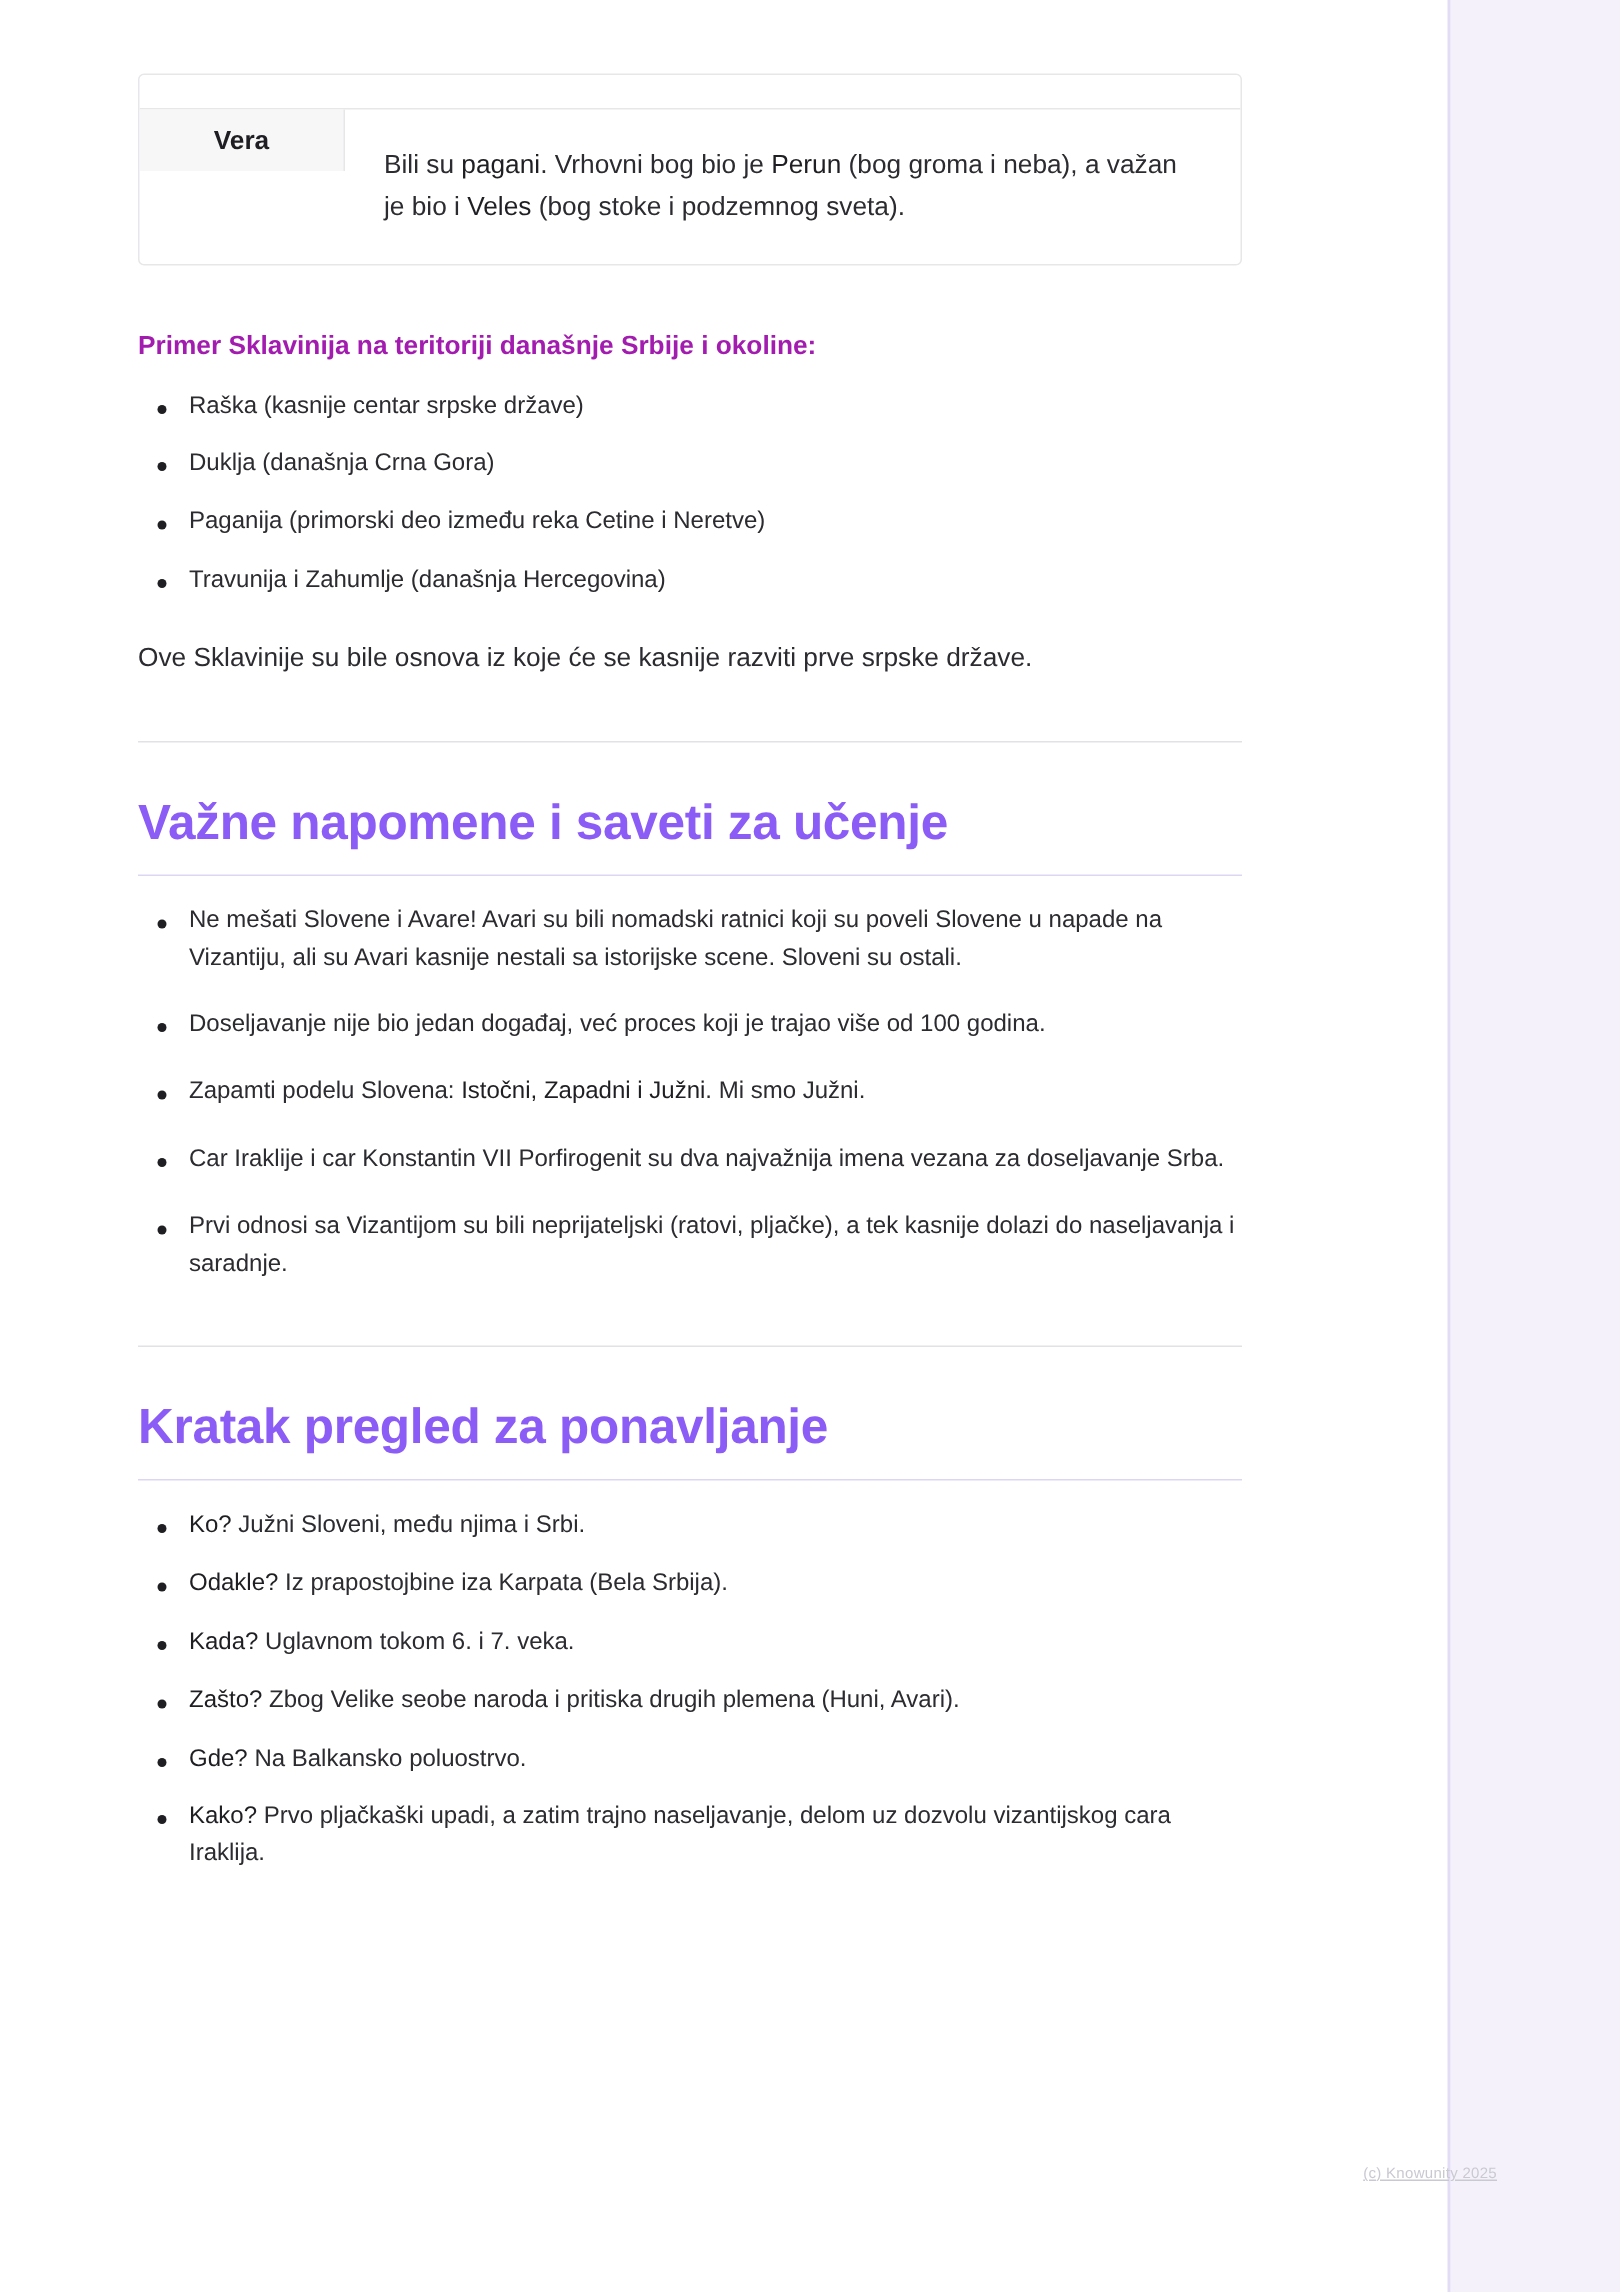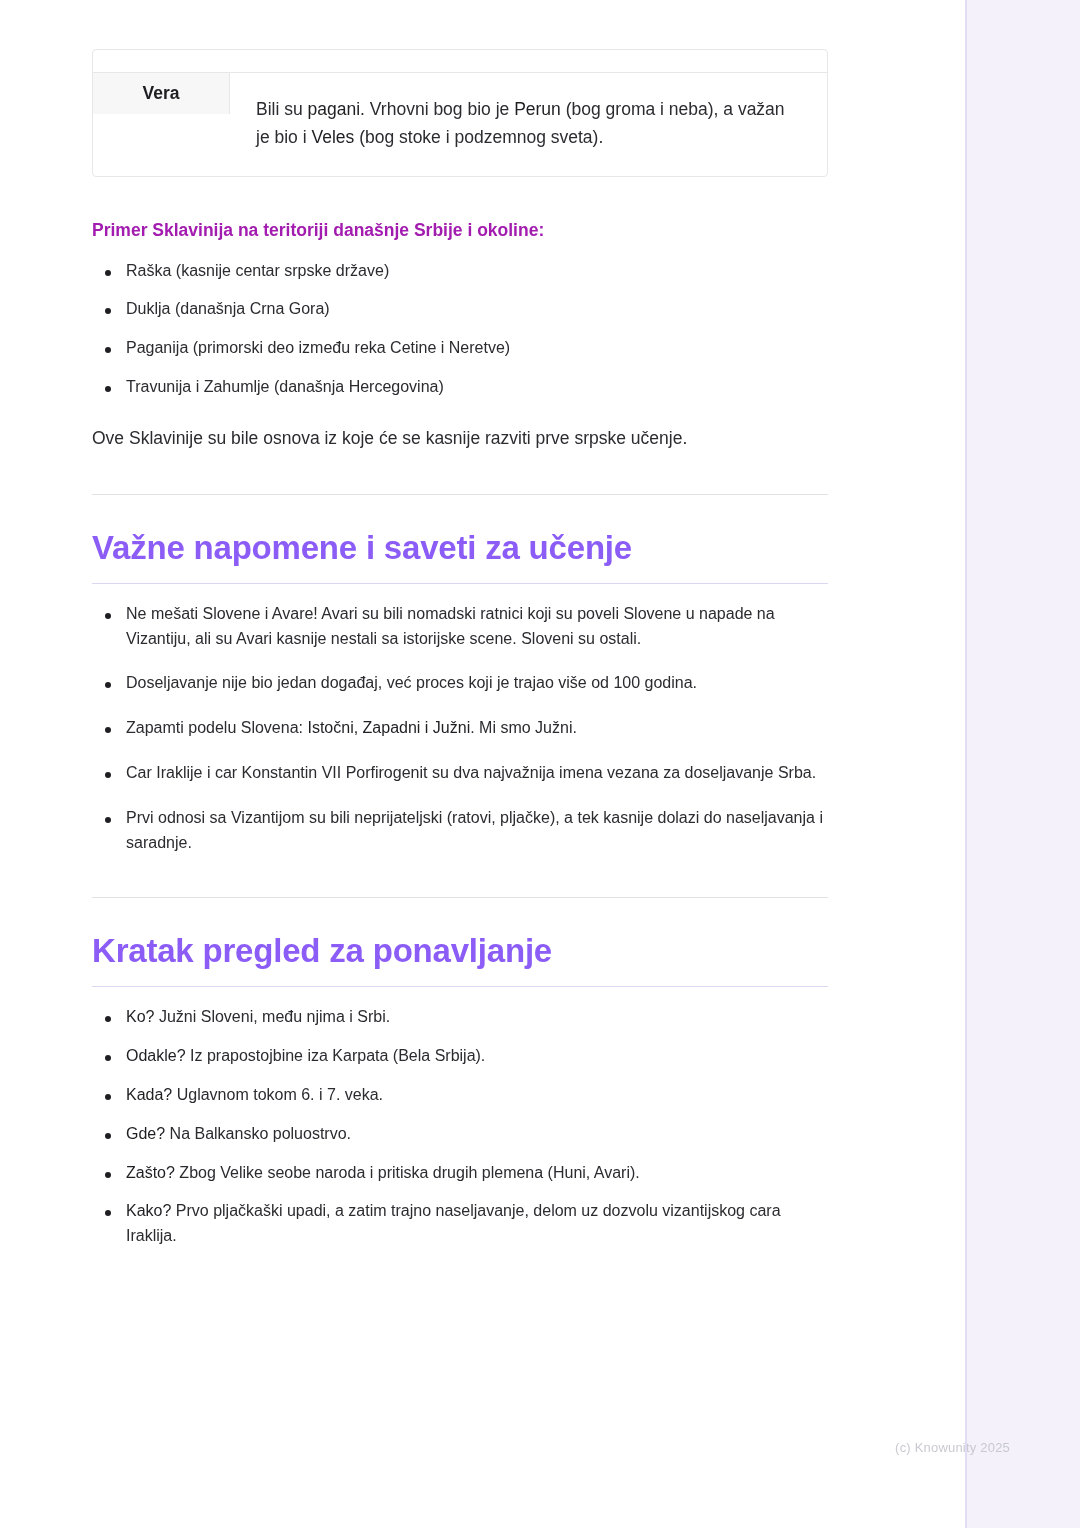--- a/index.html
+++ b/index.html
@@ -144,25 +144,26 @@
   .title-rule {
     border: none;
     border-top: 1px solid #ddd6f3;
     margin: 16px 0 0 0;
   }
 
   .b { font-weight: normal; color: #1f1f23; }
 
   .watermark {
     position: absolute;
-    right: 70px;
+    right: 82px;
     bottom: 73px;
-    font-size: 13px;
+    font-size: 10px;
     color: #c9c9d1;
     letter-spacing: 0.2px;
+    text-decoration: underline;
   }
 </style>
 </head>
 <body>
 
 <div class="page-edge"></div>
 <div class="page-edge-line"></div>
 
 <div class="content">
 
@@ -179,21 +180,21 @@
 
   <div class="lead-bold">Primer Sklavinija na teritoriji današnje Srbije i okoline:</div>
 
   <ul class="bullets tight">
     <li>Raška (kasnije centar srpske države)</li>
     <li>Duklja (današnja Crna Gora)</li>
     <li>Paganija (primorski deo između reka Cetine i Neretve)</li>
     <li>Travunija i Zahumlje (današnja Hercegovina)</li>
   </ul>
 
-  <div class="after-list-para">Ove Sklavinije su bile osnova iz koje će se kasnije razviti prve srpske učenje.</div>
+  <div class="after-list-para">Ove Sklavinije su bile osnova iz koje će se kasnije razviti prve srpske države.</div>
 
   <hr class="divider">
 
   <h2 class="section-title">Važne napomene i saveti za učenje</h2>
   <hr class="title-rule">
 
   <ul class="bullets loose">
     <li><span>Ne mešati Slovene i Avare! Avari su bili nomadski ratnici koji su poveli Slovene u napade na Vizantiju, ali su Avari kasnije nestali sa istorijske scene. Sloveni su ostali.</span></li>
     <li><span>Doseljavanje nije bio jedan događaj, već proces koji je trajao više od 100 godina.</span></li>
     <li><span>Zapamti podelu Slovena: </span><span class="b">Istočni, Zapadni i Južni</span><span>. Mi smo Južni.</span></li>
@@ -203,20 +204,20 @@
 
   <hr class="divider">
 
   <h2 class="section-title">Kratak pregled za ponavljanje</h2>
   <hr class="title-rule">
 
   <ul class="bullets tight">
     <li><span class="b">Ko?</span><span> Južni Sloveni, među njima i Srbi.</span></li>
     <li><span class="b">Odakle?</span><span> Iz prapostojbine iza Karpata (Bela Srbija).</span></li>
     <li><span class="b">Kada?</span><span> Uglavnom tokom 6. i 7. veka.</span></li>
+    <li><span class="b">Zašto?</span><span> Zbog Velike seobe naroda i pritiska drugih plemena (Huni, Avari).</span></li>
     <li><span class="b">Gde?</span><span> Na Balkansko poluostrvo.</span></li>
-    <li><span class="b">Zašto?</span><span> Zbog Velike seobe naroda i pritiska drugih plemena (Huni, Avari).</span></li>
     <li><span class="b">Kako?</span><span> Prvo pljačkaški upadi, a zatim trajno naseljavanje, delom uz dozvolu vizantijskog cara Iraklija.</span></li>
   </ul>
 
 </div>
 
 <div class="watermark">(c) Knowunity 2025</div>
 
 </body></html>

